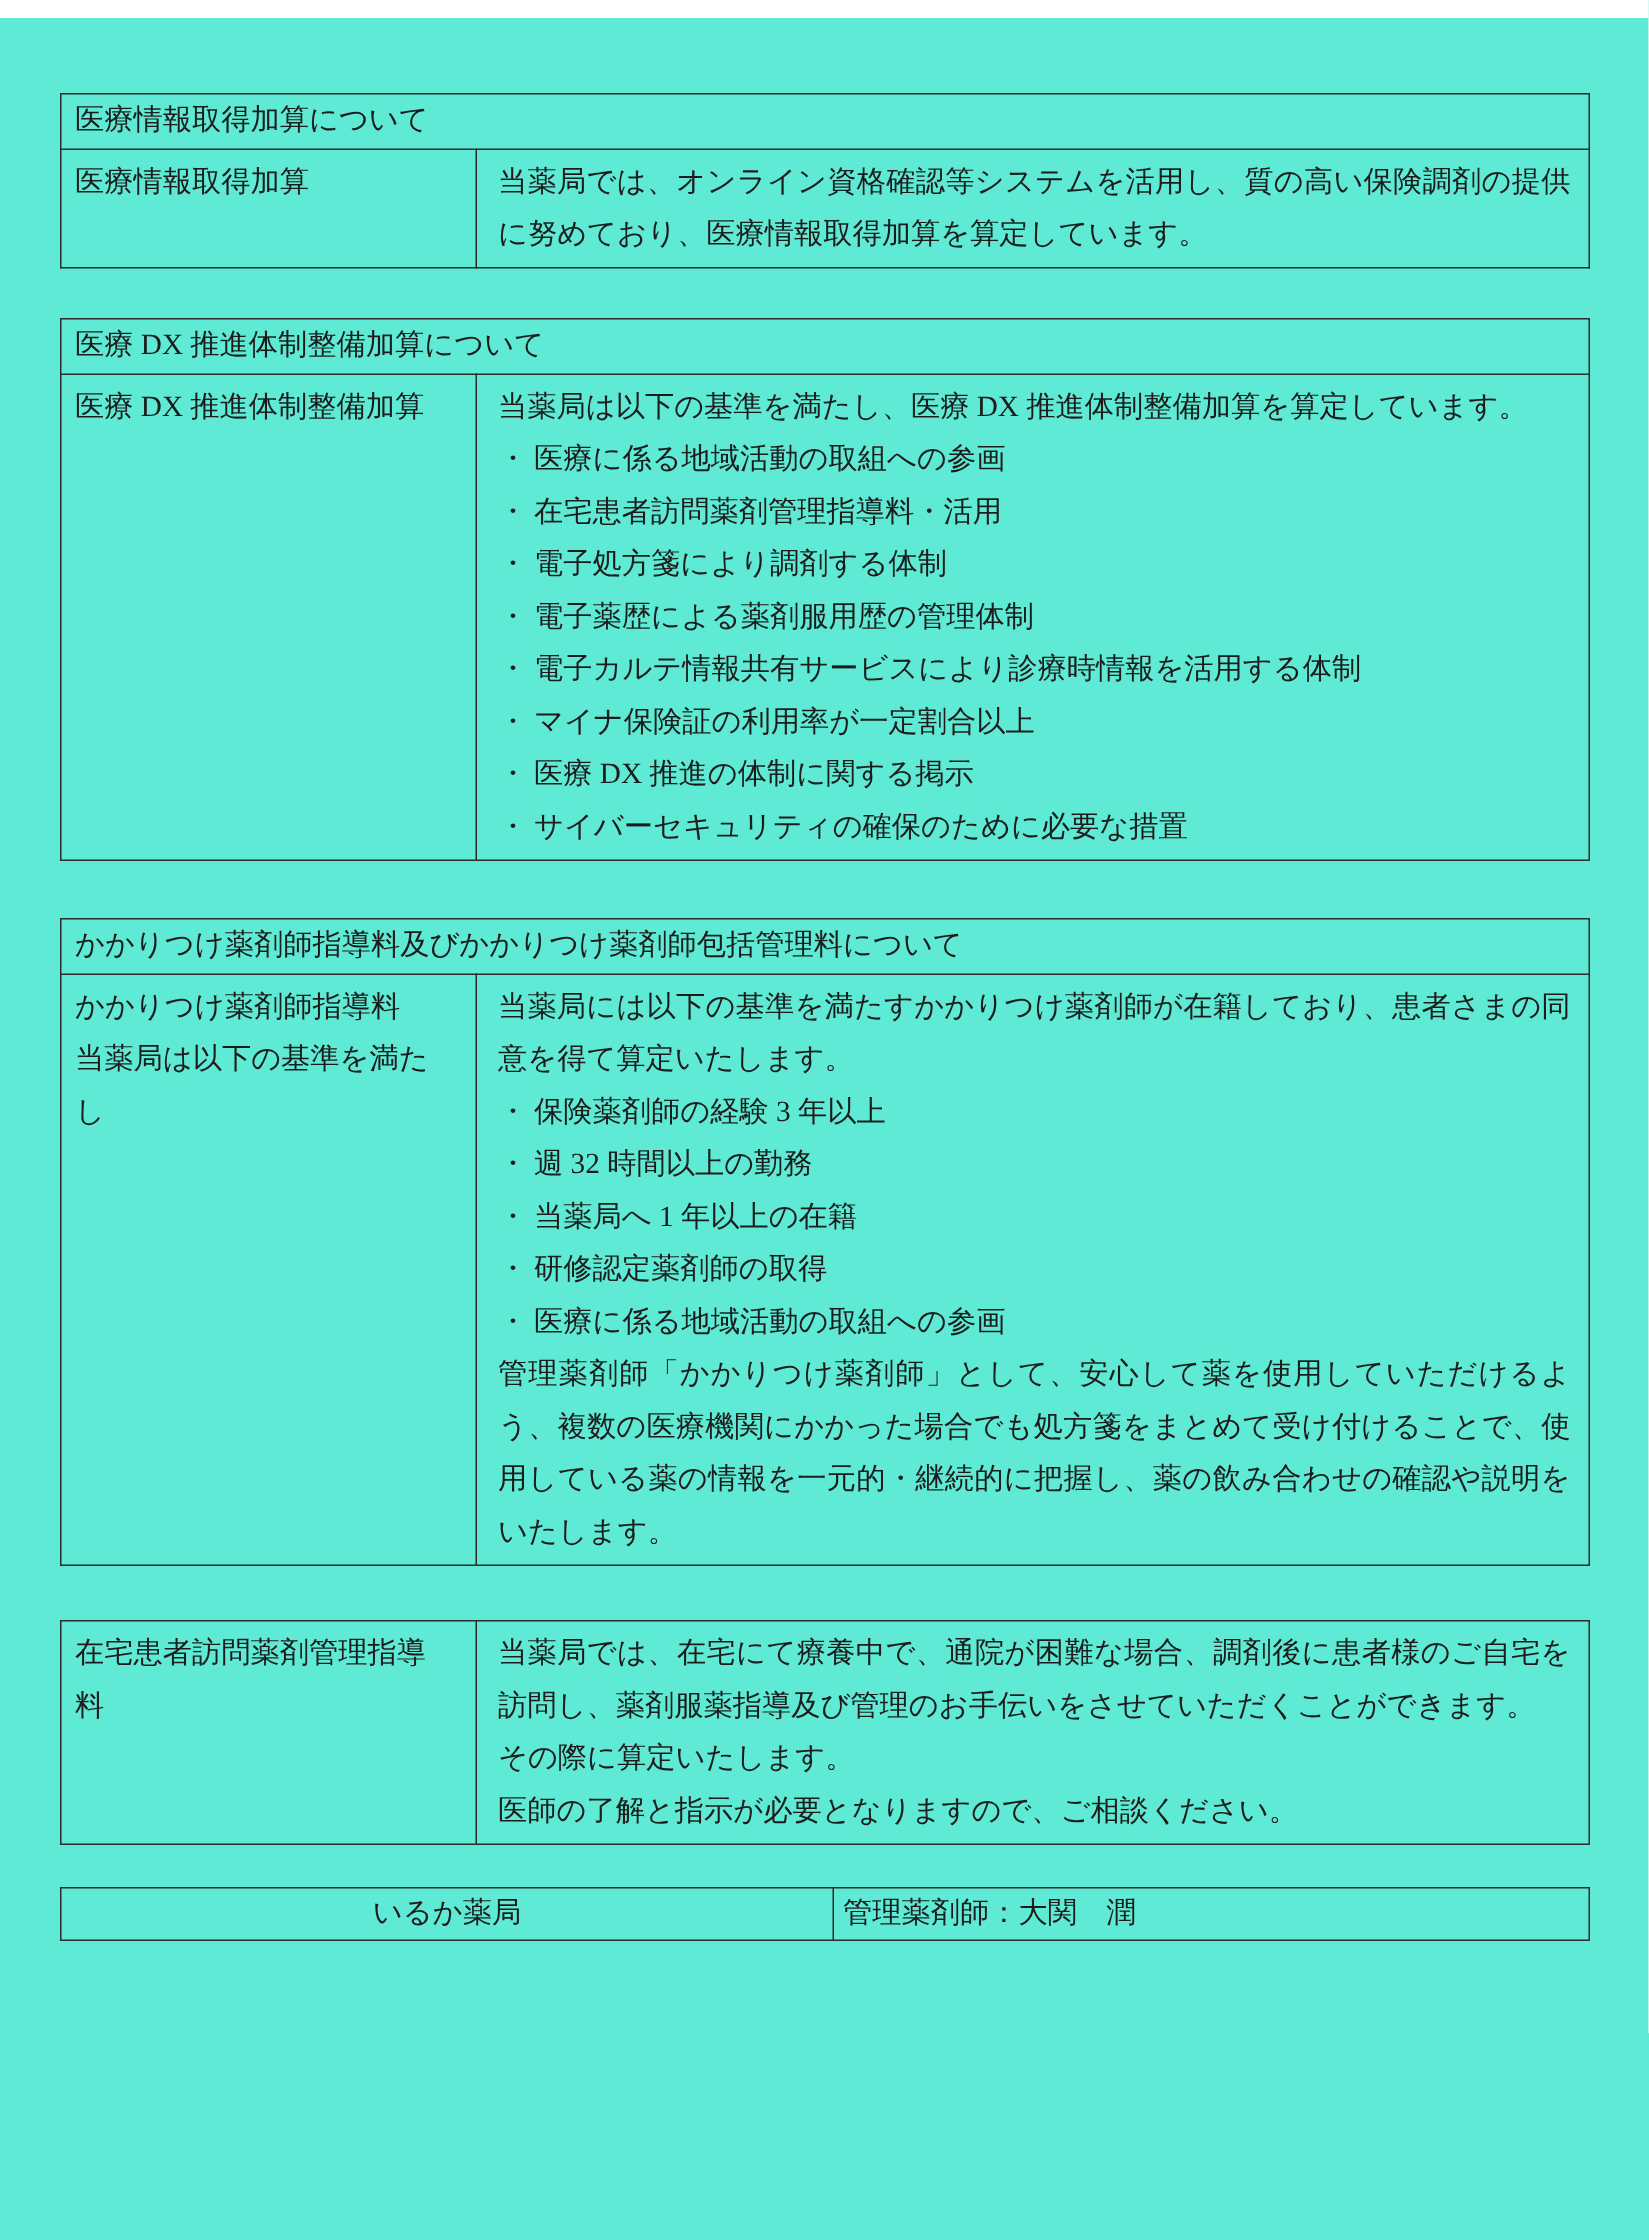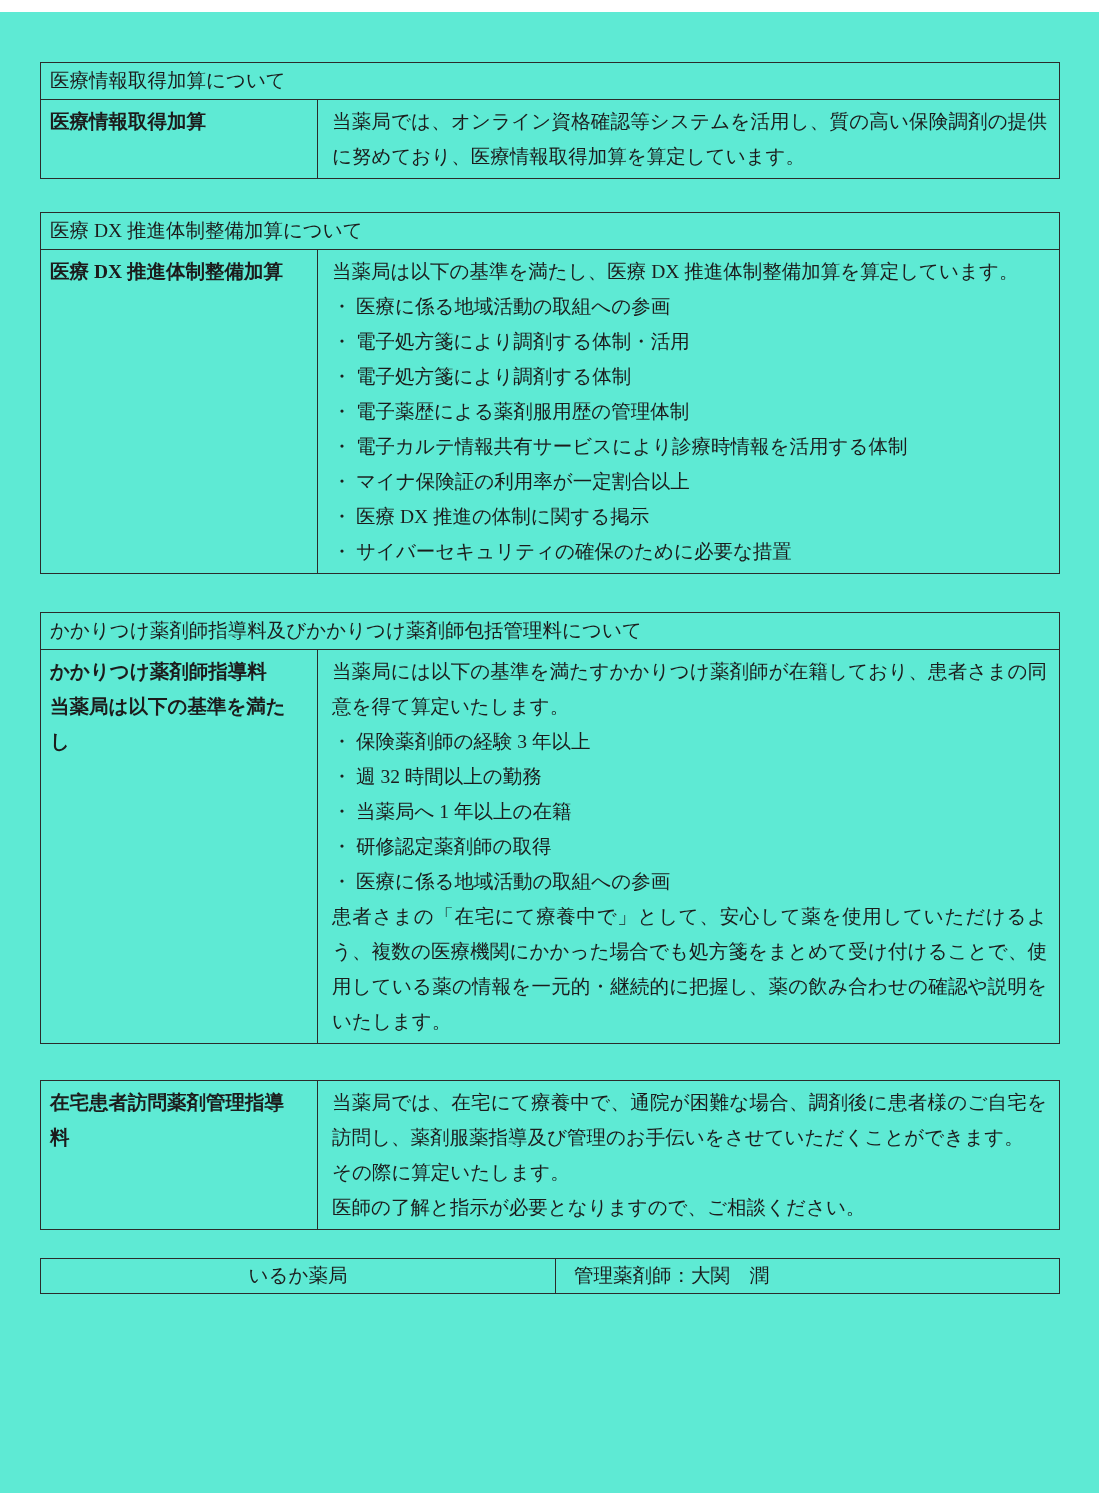--- a/index.html
+++ b/index.html
@@ -42,21 +42,20 @@
     height: 36px;
     line-height: 36px;
     padding: 0 10px 0 9px;
     vertical-align: middle;
     white-space: nowrap;
     overflow: hidden;
   }
   .label-cell {
     padding: 4px 28px 4px 9px;
     line-height: 35px;
-    font-weight: bold;
   }
   .label-line { min-height: 35px; }
   .content-cell {
     padding: 4px 12px 4px 14px;
     line-height: 35px;
     text-align: justify;
   }
   .para { }
   .bullet-line { display: flex; text-align: left; }
   .bullet-dot {
@@ -64,21 +63,21 @@
     width: 24px;
   }
   .bullet-text { flex: 1 1 auto; }
   .mb-1 { margin-bottom: 33px; }
   .mb-2 { margin-bottom: 38px; }
   .mb-3 { margin-bottom: 36px; border-radius: 22px; }
   .mb-4 { margin-bottom: 28px; }
   table.contact-table td {
     height: 34px;
     line-height: 34px;
-    padding: 0 18px;
+    padding: 0 6px;
     vertical-align: middle;
     white-space: nowrap;
     overflow: hidden;
   }
   .cell-center { text-align: center; }
   col.info-label-col { width: 277px; }
   col.info-content-col { width: 742px; }
   col.contact-left-col { width: 515px; }
   col.contact-right-col { width: 504px; }
 </style>
@@ -122,21 +121,21 @@
               <div class="label-line">医療 DX 推進体制整備加算</div>
             </td>
           <td class="content-cell">
               <div class="para">当薬局は以下の基準を満たし、医療 DX 推進体制整備加算を算定しています。</div>
               <div class="bullet-line">
                 <span class="bullet-dot">・</span>
                 <span class="bullet-text">医療に係る地域活動の取組への参画</span>
               </div>
               <div class="bullet-line">
                 <span class="bullet-dot">・</span>
-                <span class="bullet-text">電子処方箋により調剤する体制・活用</span>
+                <span class="bullet-text">在宅患者訪問薬剤管理指導料・活用</span>
               </div>
               <div class="bullet-line">
                 <span class="bullet-dot">・</span>
                 <span class="bullet-text">電子処方箋により調剤する体制</span>
               </div>
               <div class="bullet-line">
                 <span class="bullet-dot">・</span>
                 <span class="bullet-text">電子薬歴による薬剤服用歴の管理体制</span>
               </div>
               <div class="bullet-line">
@@ -189,21 +188,21 @@
                 <span class="bullet-text">当薬局へ 1 年以上の在籍</span>
               </div>
               <div class="bullet-line">
                 <span class="bullet-dot">・</span>
                 <span class="bullet-text">研修認定薬剤師の取得</span>
               </div>
               <div class="bullet-line">
                 <span class="bullet-dot">・</span>
                 <span class="bullet-text">医療に係る地域活動の取組への参画</span>
               </div>
-              <div class="para">患者さまの「在宅にて療養中で」として、安心して薬を使用していただけるよう、複数の医療機関にかかった場合でも処方箋をまとめて受け付けることで、使用している薬の情報を一元的・継続的に把握し、薬の飲み合わせの確認や説明をいたします。</div>
+              <div class="para">管理薬剤師「かかりつけ薬剤師」として、安心して薬を使用していただけるよう、複数の医療機関にかかった場合でも処方箋をまとめて受け付けることで、使用している薬の情報を一元的・継続的に把握し、薬の飲み合わせの確認や説明をいたします。</div>
             </td>
         </tr>
       </tbody>
     </table>
 
     <table class="info-table mb-4">
       <colgroup>
           <col class="info-label-col">
           <col class="info-content-col">
         </colgroup>

